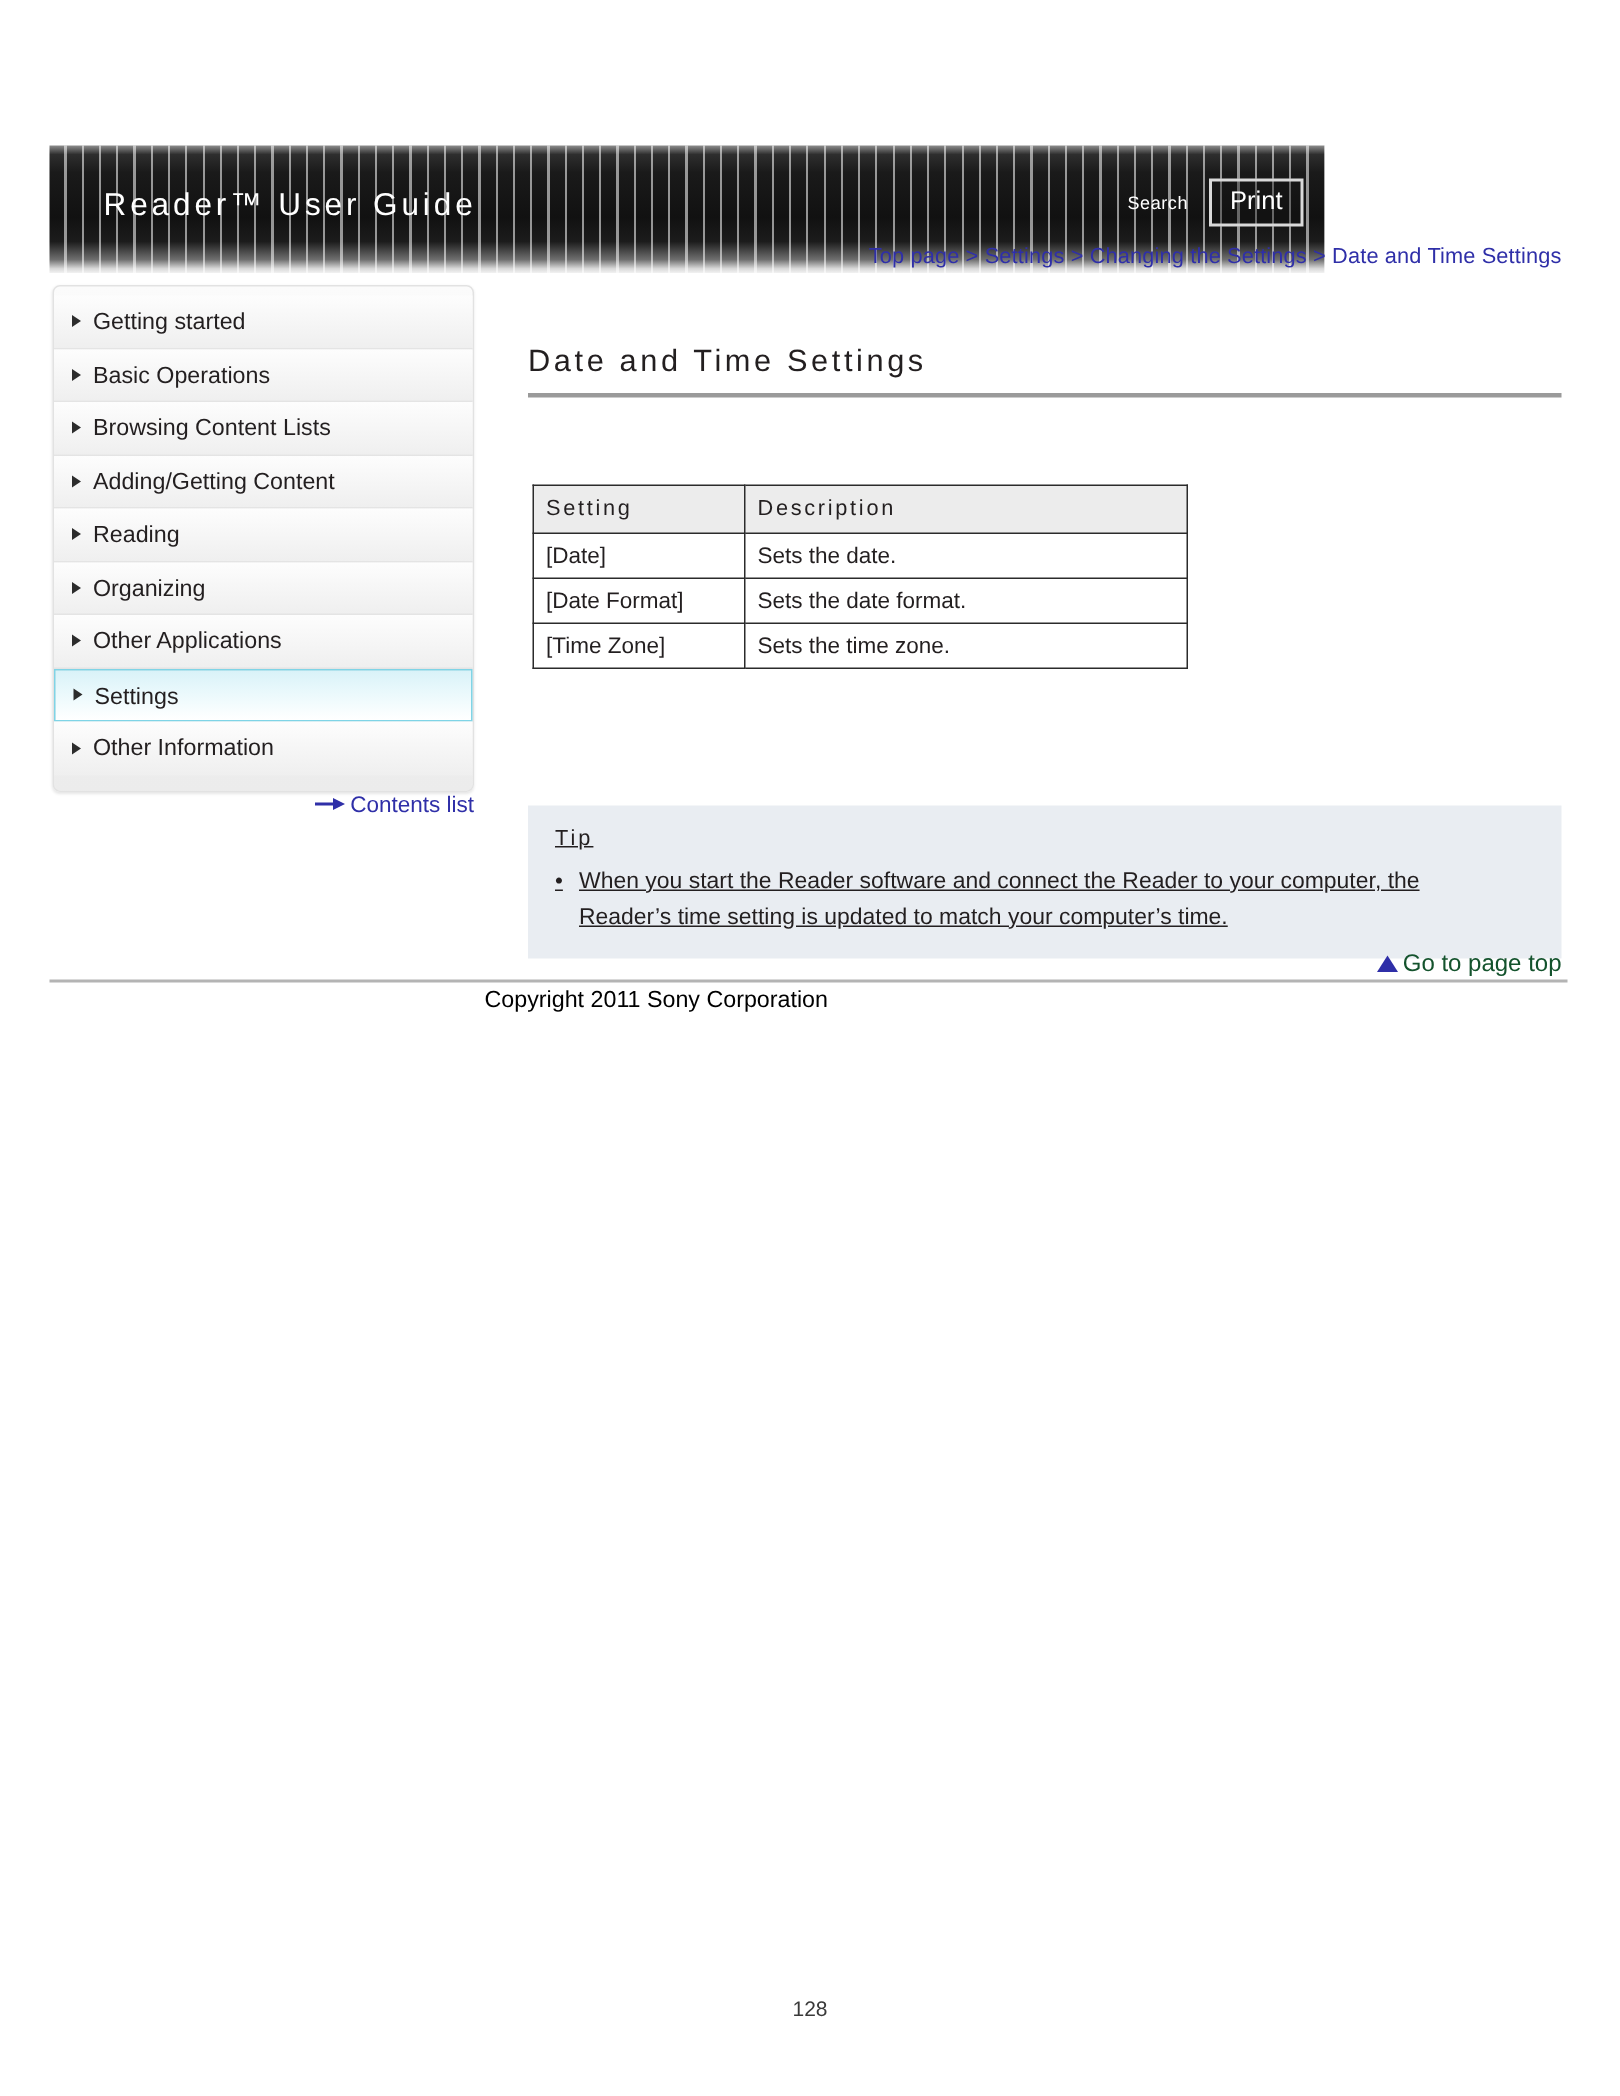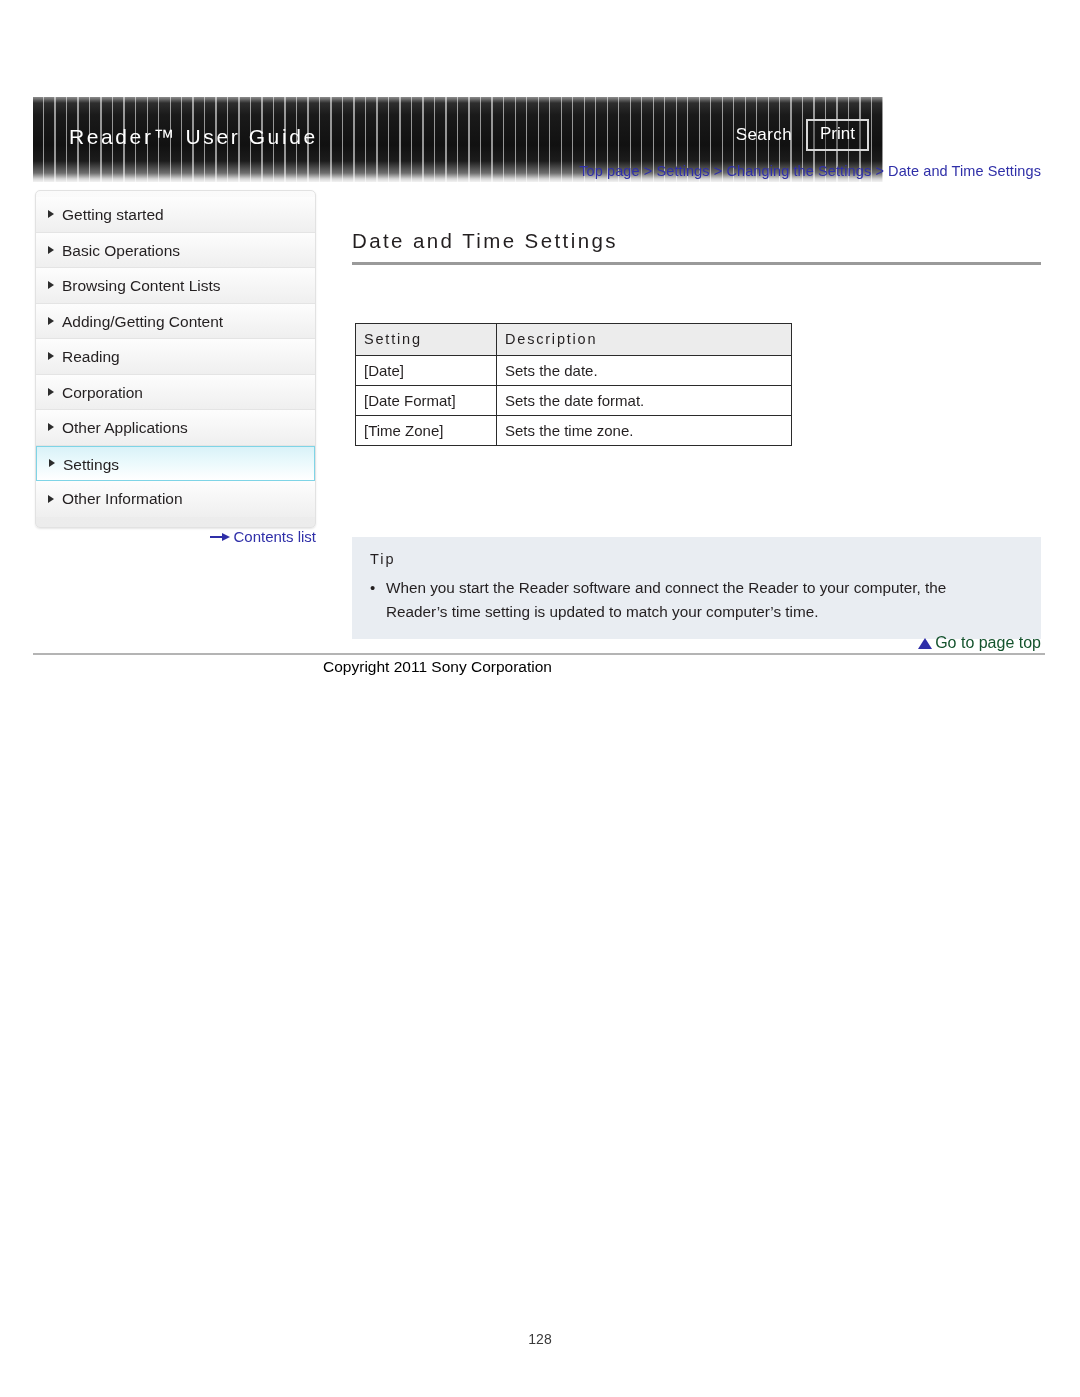--- a/index.html
+++ b/index.html
@@ -52,21 +52,21 @@
   .header-actions {
     position: absolute;
     right: 14px;
     top: 22px;
     display: flex;
     align-items: center;
     gap: 14px;
   }
   .search-link {
     color: #ffffff;
-    font-size: 17px;
+    font-size: 12px;
     letter-spacing: 0.4px;
     white-space: nowrap;
   }
   .print-button {
     color: #ffffff;
     font-size: 17px;
     border: 2px solid #d9d9d9;
     padding: 3px 12px 5px 12px;
     white-space: nowrap;
     background: rgba(20,20,20,0.35);
@@ -213,20 +213,21 @@
   
   .tip-box {
     position: absolute;
     left: 352px;
     top: 537px;
     width: 689px;
     min-height: 88px;
     background: #e9edf2;
     box-sizing: border-box;
     padding: 14px 18px 16px 18px;
+    text-decoration: underline;
   }
   .tip-label {
     font-size: 14.5px;
     letter-spacing: 2px;
     color: #231f20;
     margin-bottom: 9px;
   }
   .tip-bullet-row {
     display: flex;
     align-items: flex-start;
@@ -320,21 +321,21 @@
   <div class="nav-item">
     <span>Browsing Content Lists</span>
   </div>
   <div class="nav-item">
     <span>Adding/Getting Content</span>
   </div>
   <div class="nav-item">
     <span>Reading</span>
   </div>
   <div class="nav-item">
-    <span>Corporation</span>
+    <span>Organizing</span>
   </div>
   <div class="nav-item">
     <span>Other Applications</span>
   </div>
   <div class="nav-item active">
     <span>Settings</span>
   </div>
   <div class="nav-item">
     <span>Other Information</span>
   </div>

